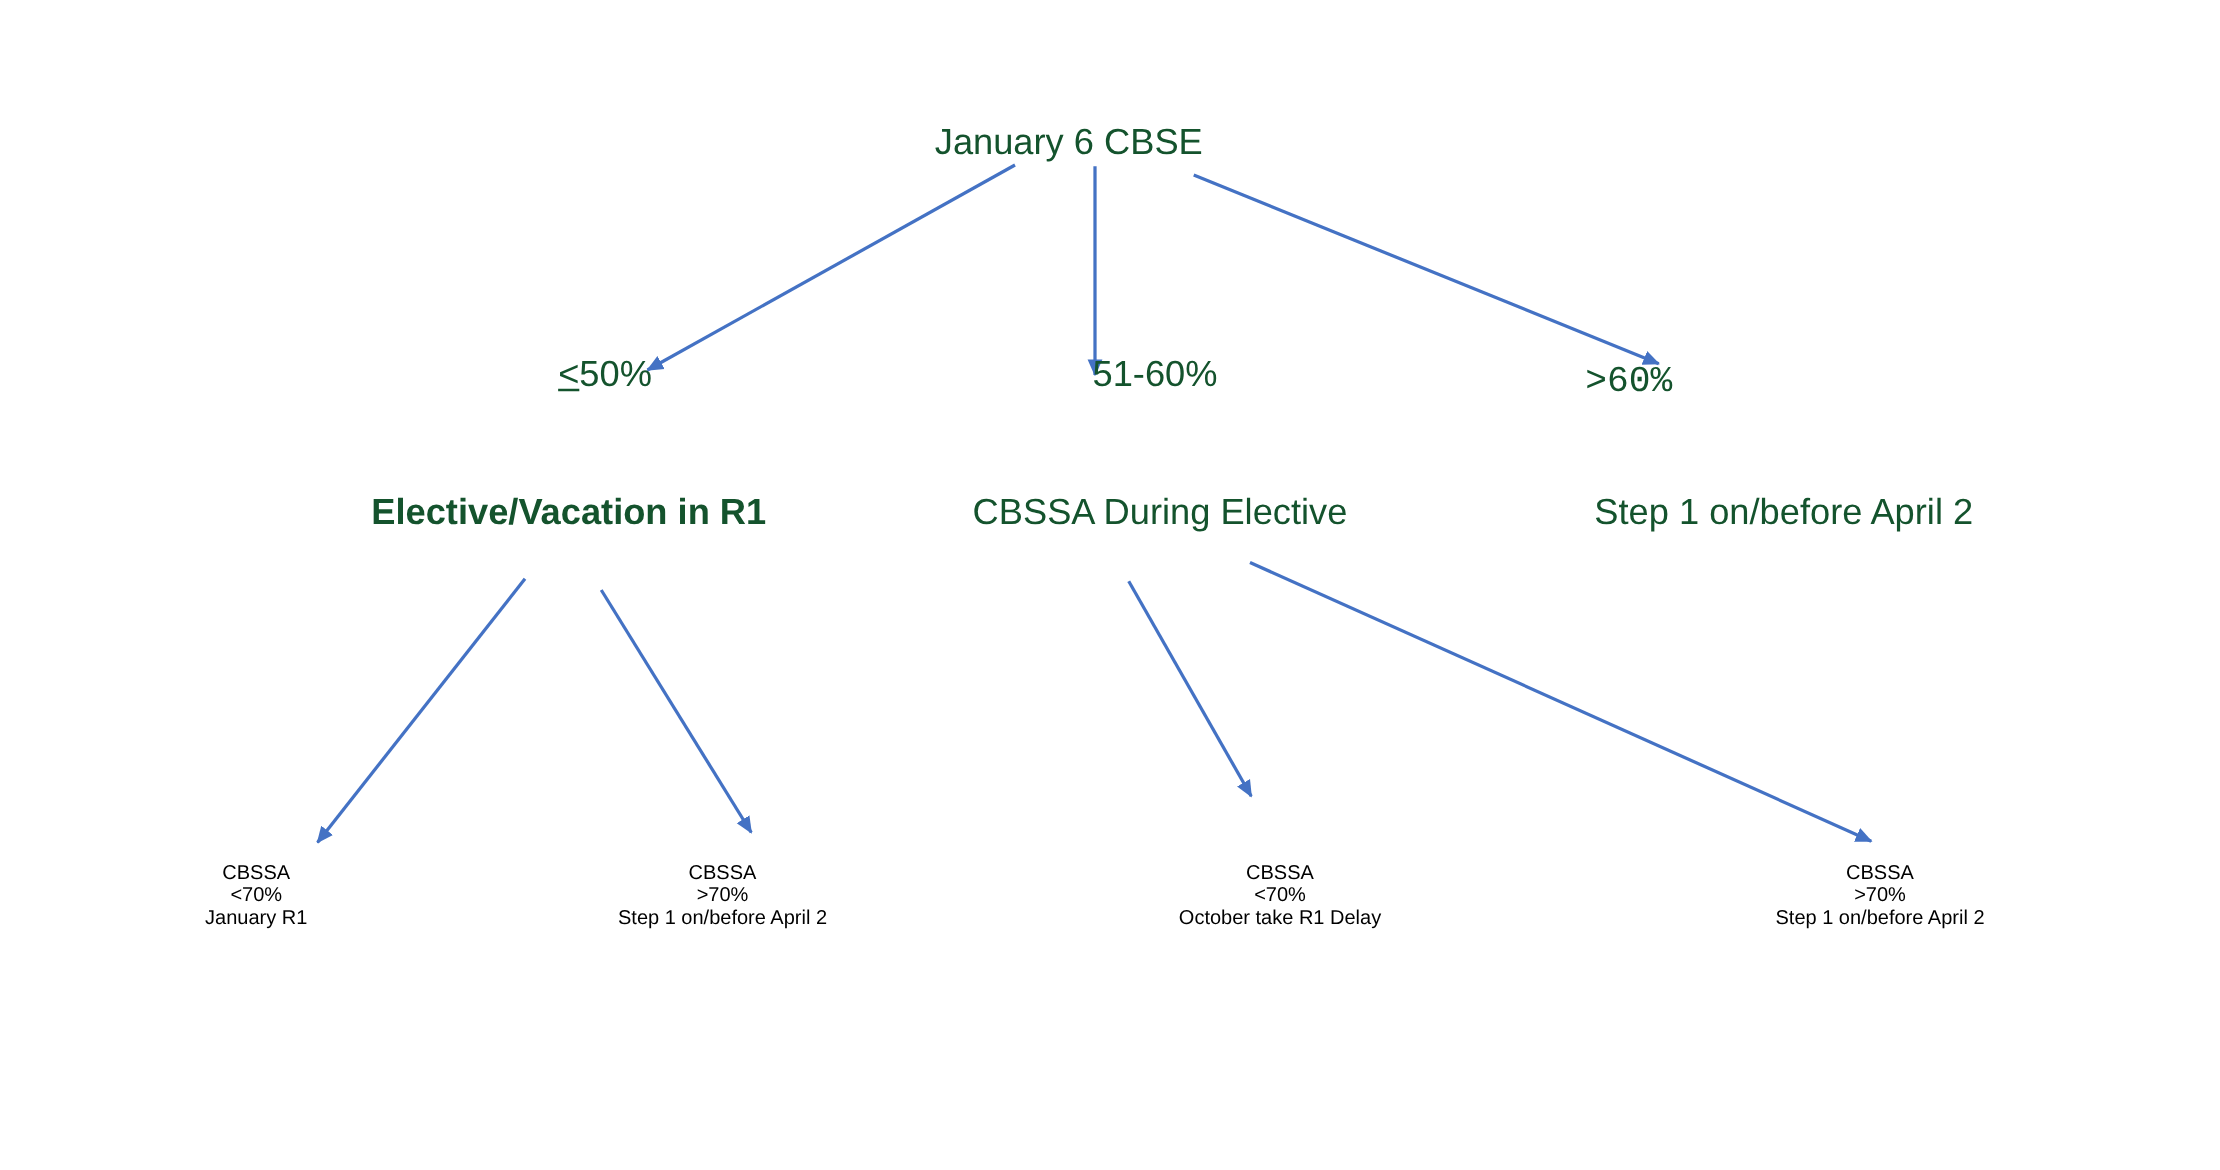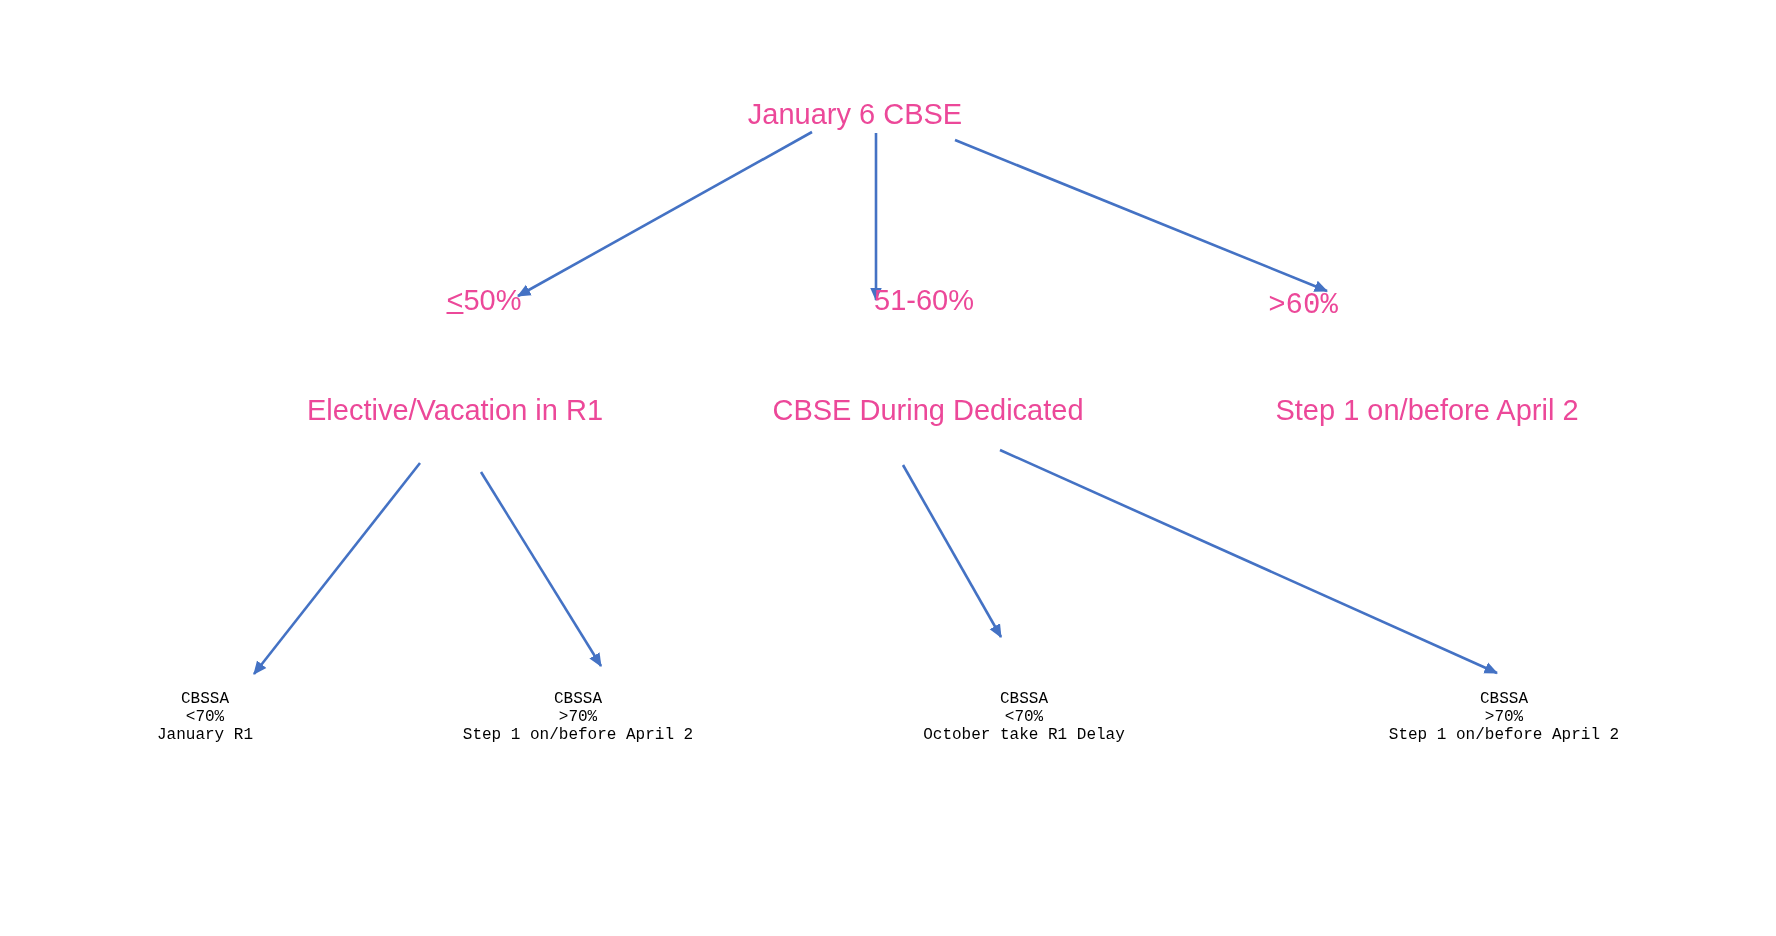--- a/index.html
+++ b/index.html
@@ -21,35 +21,34 @@
   #edges {
     position: absolute;
     left: 0;
     top: 0;
     width: 1776px;
     height: 936px;
     pointer-events: none;
   }
   .node {
     position: absolute;
-    color: #ec4899;
+    color: #14532d;
     font-size: 29px;
     line-height: 45px;
     white-space: nowrap;
     letter-spacing: 0px;
   }
   
   .ctr {
     transform: translateX(-50%);
     text-align: center;
   }
   .le-stack {
     position: absolute;
     transform: translateX(-50%);
-    font-family: Liberation Mono, monospace;
   }
   .le-stack .top2 {
     position: relative;
     display: block;
     text-align: center;
   }
   
   .lte-mark {
     text-decoration: underline;
     text-decoration-thickness: 2px;
@@ -90,26 +89,26 @@
   <div class="node ctr" style="left:484px; top:278px;"><span class="lte-mark">&lt;</span><span>50%</span></div>
 
   <div class="node ctr" style="left:924px; top:278px;">
     <span>51-60%</span>
   </div>
 
   <div class="node ctr" style="left:1303px; top:283px;font-family:Liberation Mono, monospace;">
     <span>&gt;60%</span>
   </div>
 
-  <div class="node ctr" style="left:455px; top:388px;">
+  <div class="node ctr" style="left:455px; top:388px;font-weight:bold;">
     <span>Elective/Vacation in R1</span>
   </div>
 
   <div class="node ctr" style="left:928px; top:388px;">
-    <span>CBSE During Dedicated</span>
+    <span>CBSSA During Elective</span>
   </div>
 
   <div class="node ctr" style="left:1427px; top:388px;">
     <span>Step 1 on/before April 2</span>
   </div>
 
   <div class="le-stack" style="left:205px; top:690px;">
     <span class="top2">CBSSA</span>
     <span class="top2">&lt;70%</span>
     <span class="top2">January R1</span>

